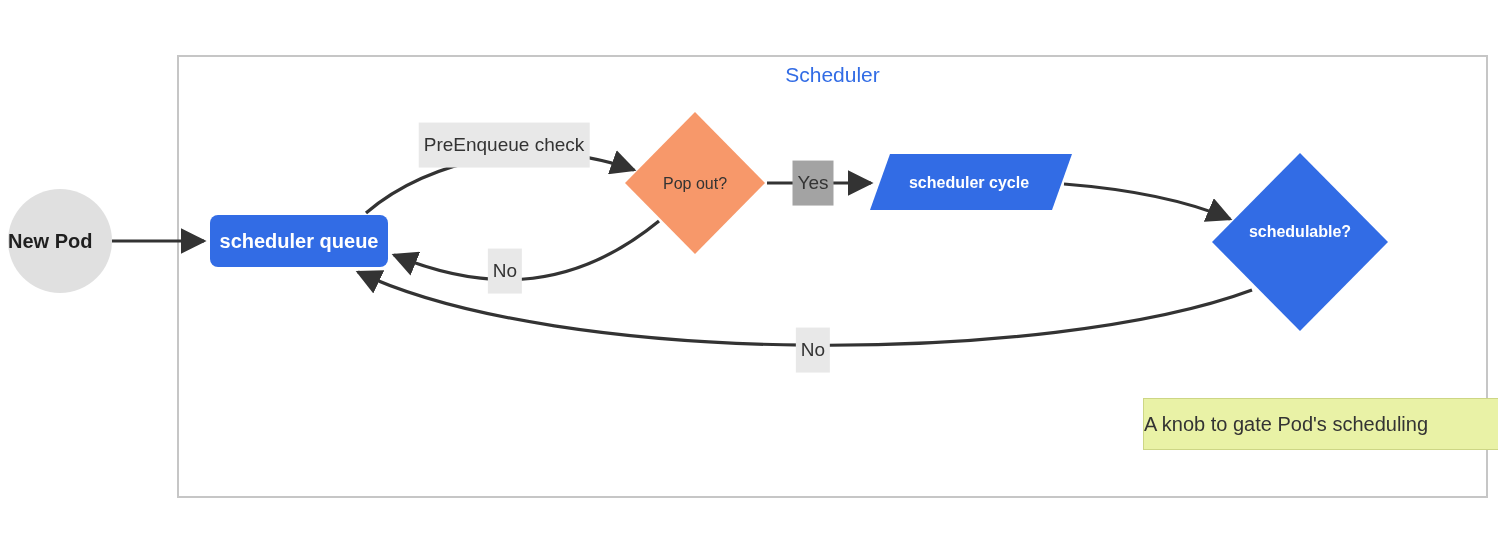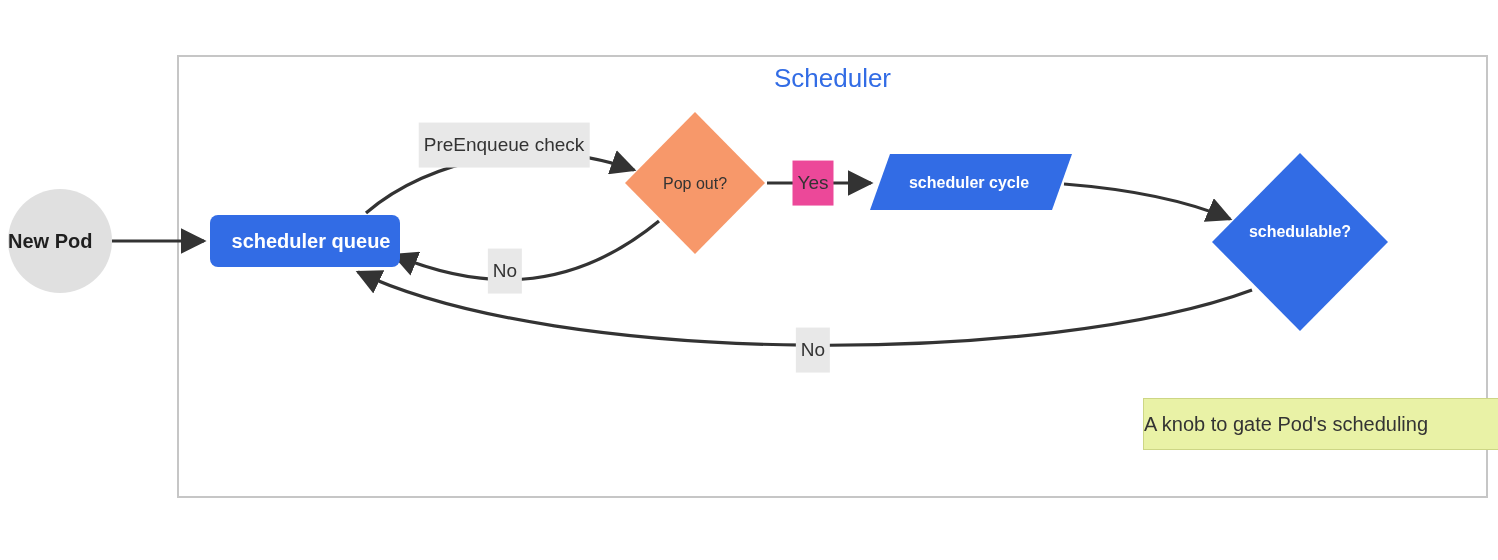--- a/index.html
+++ b/index.html
@@ -17,21 +17,21 @@
     width: 1311px; height: 443px;
     border: 2px solid #c6c6c6;
     background: transparent;
     box-sizing: border-box;
   }
   .subgraph-title {
     position: absolute;
     left: 177px; top: 63px;
     width: 1311px;
     text-align: center;
-    font-size: 26px;
+    font-size: 21px;
     font-weight: 400;
   }
   svg.edge-layer {
     position: absolute;
     left: 0; top: 0;
     width: 1498px; height: 560px;
   }
   .node-label {
     position: absolute;
     transform: translate(-50%, -50%);
@@ -110,35 +110,35 @@
 
     <polygon points="695,112 765,183 695,254 625,183" fill="#f7986a"></polygon>
     <polygon points="890,154 1072,154 1052,210 870,210" fill="#326ce5"></polygon>
     <polygon points="1300,153 1388,242 1300,331 1212,242" fill="#326ce5"></polygon>
   </svg>
 
   <div class="node-circle" style="background-color: rgb(224, 224, 224);">
     <span>New Pod</span>
   </div>
 
-  <div class="node-rect" style="background-color: rgb(50, 108, 229); padding-left: 12px;">
+  <div class="node-rect" style="background-color: rgb(50, 108, 229);">
     <span>scheduler queue</span>
   </div>
 
   <div class="node-label" style="left: 695px; top: 184px; font-weight: 400; color: rgb(51, 51, 51);">Pop out?</div>
 
   <div class="node-label" style="left: 969px; top: 183px; color: rgb(255, 255, 255);">scheduler cycle</div>
 
   <div class="node-label" style="left: 1300px; top: 232px; color: rgb(255, 255, 255);">schedulable?</div>
 
   <div class="edge-label" style="left: 504px; top: 145px; background-color: rgb(232, 232, 232);">PreEnqueue check</div>
 
   <div class="edge-label" style="left: 505px; top: 271px; background-color: rgb(232, 232, 232);">No</div>
 
-  <div class="edge-label" style="left: 813px; top: 183px; background-color: #ec4899;">Yes</div>
+  <div class="edge-label" style="left: 813px; top: 183px; background-color: #a3a3a3;">Yes</div>
 
   <div class="edge-label" style="left: 813px; top: 350px; background-color: rgb(232, 232, 232);">No</div>
 
   <div class="note" style="background-color: rgb(233, 242, 166);">
     <span>A knob to gate Pod's scheduling</span>
   </div>
 
 </div>
 
 </body></html>

